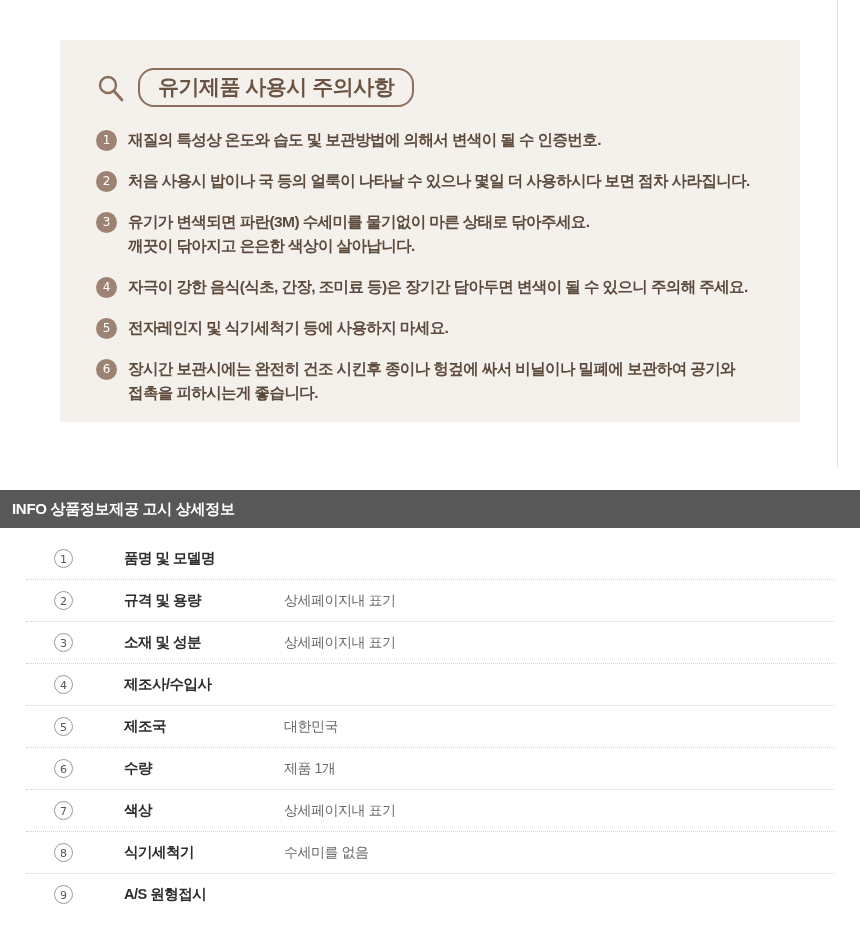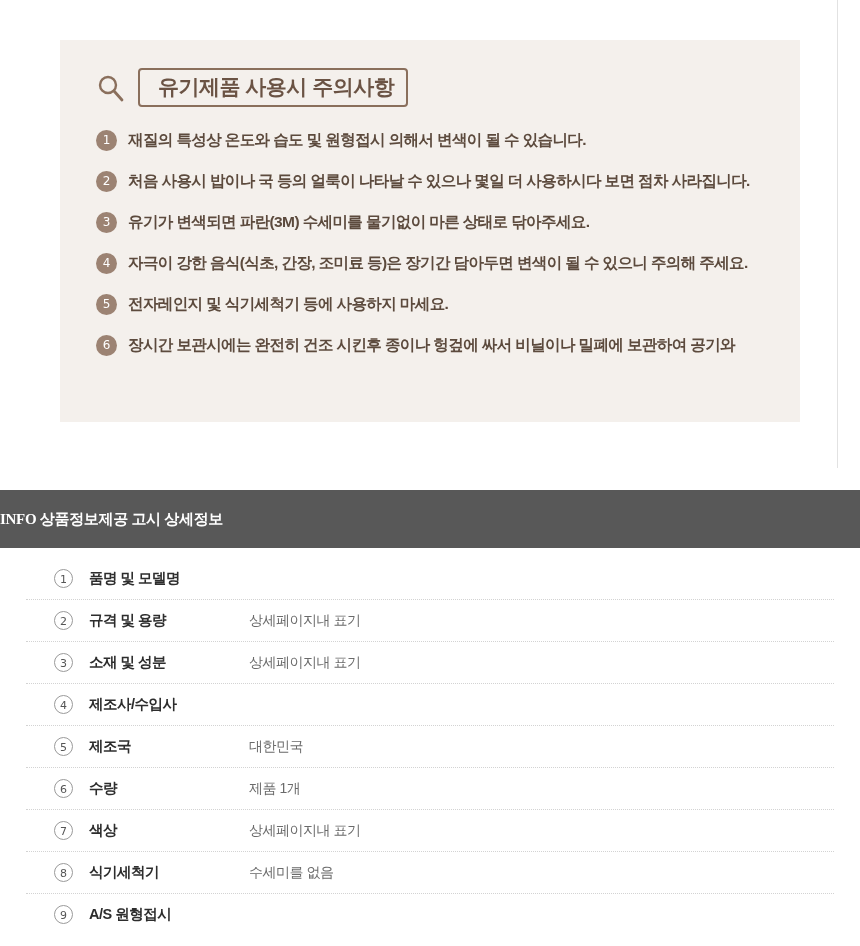--- a/index.html
+++ b/index.html
@@ -52,22 +52,22 @@
   }
   .magnifier {
     width: 30px;
     height: 30px;
     position: relative;
     display: inline-block;
   }
   .notice-title {
     display: inline-block;
     border: 2px solid #8a6f5c;
-    border-radius: 4px;
-    padding: 5px 12px 7px 18px;
+    border-radius: 16px;
+    padding: 5px 18px 7px 18px;
     font-size: 21px;
     font-weight: bold;
     color: #6b5344;
     letter-spacing: -0.5px;
     background: #f4f0ec;
     line-height: 1.1;
   }
   .notice-list {
     position: absolute;
     left: 36px;
@@ -100,27 +100,27 @@
     letter-spacing: -0.6px;
     font-weight: bold;
   }
   .notice-text .line2 {
     display: block;
   }
 
   
   .info-bar {
     width: 860px;
-    height: 58px;
+    height: 38px;
     background: #585858;
     color: #ffffff;
     display: flex;
     align-items: center;
     box-sizing: border-box;
-    font-family: Liberation Serif, serif;
+    padding-left: 12px;
   }
   .info-bar-label {
     font-size: 15px;
     font-weight: bold;
     letter-spacing: -0.3px;
   }
 
   
   .info-table {
     width: 860px;
@@ -153,20 +153,21 @@
     background: #fff;
     box-sizing: border-box;
   }
   .info-label {
     flex: 0 0 auto;
     width: 160px;
     font-size: 14.5px;
     font-weight: bold;
     color: #2d2d2d;
     letter-spacing: -0.5px;
+    margin-left: 35px;
   }
   .info-value {
     flex: 1 1 auto;
     font-size: 14px;
     color: #6a6a6a;
     letter-spacing: -0.5px;
   }
 </style>
 </head>
 <body>
@@ -183,35 +184,36 @@
           </svg>
         </span>
         <span class="notice-title">유기제품 사용시 주의사항</span>
       </div>
 
       <div class="notice-list">
 
         <div class="notice-item">
           <span class="num-circle">1</span>
           <span class="notice-text">
-            <span>재질의 특성상 온도와 습도 및 원형접시 의해서 변색이 될 수 있습니다.</span>
+            <span>재질의 특성상 온도와 습도 및 보관방법에 의해서 변색이 될 수 인증번호.</span>
           </span>
         </div>
 
         <div class="notice-item">
           <span class="num-circle">2</span>
           <span class="notice-text">
             <span>처음 사용시 밥이나 국 등의 얼룩이 나타날 수 있으나 몇일 더 사용하시다 보면 점차 사라집니다.</span>
           </span>
         </div>
 
         <div class="notice-item">
           <span class="num-circle">3</span>
           <span class="notice-text">
             <span>유기가 변색되면 파란(3M) 수세미를 물기없이 마른 상태로 닦아주세요.</span>
+            <span class="line2">깨끗이 닦아지고 은은한 색상이 살아납니다.</span>
           </span>
         </div>
 
         <div class="notice-item">
           <span class="num-circle">4</span>
           <span class="notice-text">
             <span>자극이 강한 음식(식초, 간장, 조미료 등)은 장기간 담아두면 변색이 될 수 있으니 주의해 주세요.</span>
           </span>
         </div>
 
@@ -219,20 +221,21 @@
           <span class="num-circle">5</span>
           <span class="notice-text">
             <span>전자레인지 및 식기세척기 등에 사용하지 마세요.</span>
           </span>
         </div>
 
         <div class="notice-item">
           <span class="num-circle">6</span>
           <span class="notice-text">
             <span>장시간 보관시에는 완전히 건조 시킨후 종이나 헝겊에 싸서 비닐이나 밀폐에 보관하여 공기와</span>
+            <span class="line2">접촉을 피하시는게 좋습니다.</span>
           </span>
         </div>
 
       </div>
     </div>
   </div>
 </div>
 
 <div class="info-bar">
   <span class="info-bar-label">INFO 상품정보제공 고시 상세정보</span>

